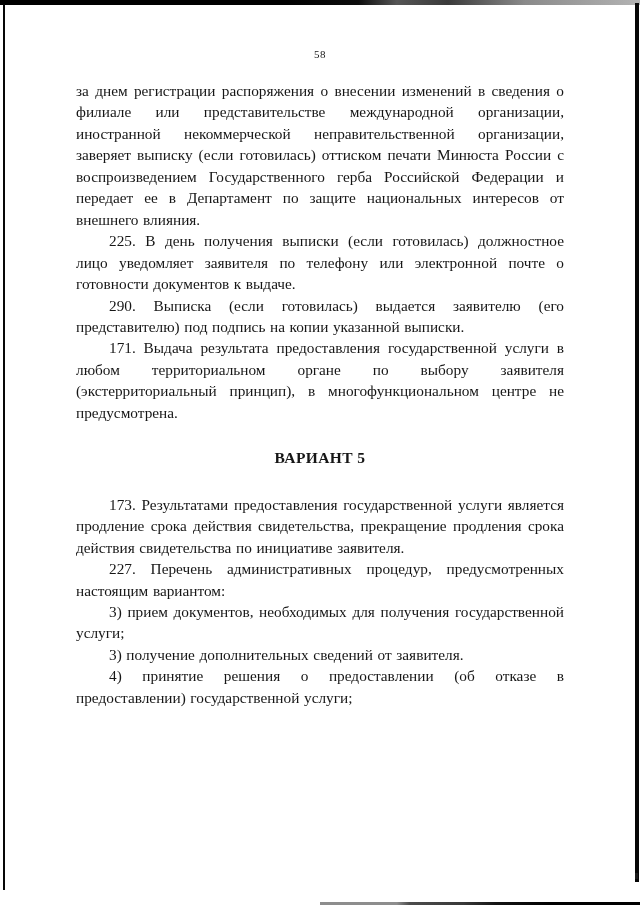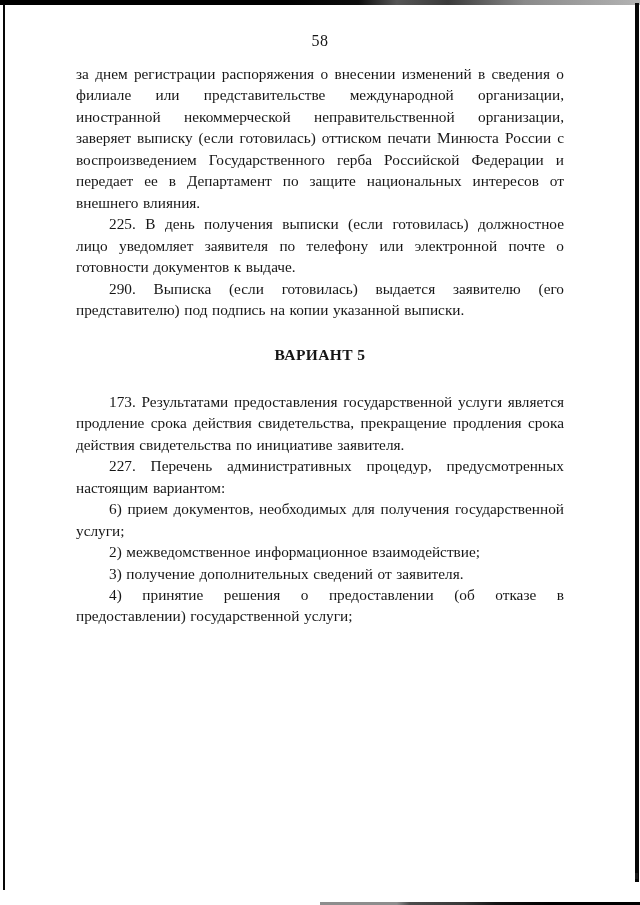--- a/index.html
+++ b/index.html
@@ -37,28 +37,28 @@
     background: linear-gradient(to right,
       #8d8d8d 0%, #8d8d8d 24%, #4c4c4c 28%, #383838 45%,
       #141414 55%, #000 72%, #000 100%);
   }
   .speck-right {
     position: absolute; right: 2px; top: 873px;
     width: 3px; height: 6px; background: #1a1a1a;
   }
   .page-number {
     position: absolute;
-    top: 32px; left: 0; width: 100%;
+    top: 48px; left: 0; width: 100%;
     text-align: center;
-    font-size: 16px;
+    font-size: 11px;
     letter-spacing: 0.5px;
   }
   .content {
     position: absolute;
-    top: 63px;
+    top: 80px;
     left: 76px;
     width: 488px;
   }
   .para {
     margin: 0;
     text-align: justify;
     font-size: 15.3px;
     line-height: 21.45px;
     word-spacing: 0.05em;
   }
@@ -81,24 +81,24 @@
   <div class="edge edge-right"></div>
   <div class="edge edge-bottom"></div>
   <div class="speck-right"></div>
 
   <div class="page-number">58</div>
 
   <div class="content">
     <p class="para">за днем регистрации распоряжения о внесении изменений в сведения о филиале или представительстве международной организации, иностранной некоммерческой неправительственной организации, заверяет выписку (если готовилась) оттиском печати Минюста России с воспроизведением Государственного герба Российской Федерации и передает ее в Департамент по защите национальных интересов от внешнего влияния.</p>
     <p class="para indent">225. В день получения выписки (если готовилась) должностное лицо уведомляет заявителя по телефону или электронной почте о готовности документов к выдаче.</p>
     <p class="para indent">290. Выписка (если готовилась) выдается заявителю (его представителю) под подпись на копии указанной выписки.</p>
+    <p class="para indent">171. Выдача результата предоставления государственной услуги в любом территориальном органе по выбору заявителя (экстерриториальный принцип), в многофункциональном центре не предусмотрена.</p>
 
     <div class="heading">ВАРИАНТ 5</div>
 
     <p class="para indent">173. Результатами предоставления государственной услуги является продление срока действия свидетельства, прекращение продления срока действия свидетельства по инициативе заявителя.</p>
     <p class="para indent">227. Перечень административных процедур, предусмотренных настоящим вариантом:</p>
 
-    <p class="para indent">6) прием документов, необходимых для получения государственной услуги;</p>
-    <p class="para indent">2) межведомственное информационное взаимодействие;</p>
+    <p class="para indent">3) прием документов, необходимых для получения государственной услуги;</p>
     <p class="para indent">3) получение дополнительных сведений от заявителя.</p>
     <p class="para indent">4) принятие решения о предоставлении (об отказе в предоставлении) государственной услуги;</p>
   </div>
 </div>
 
 </body></html>

